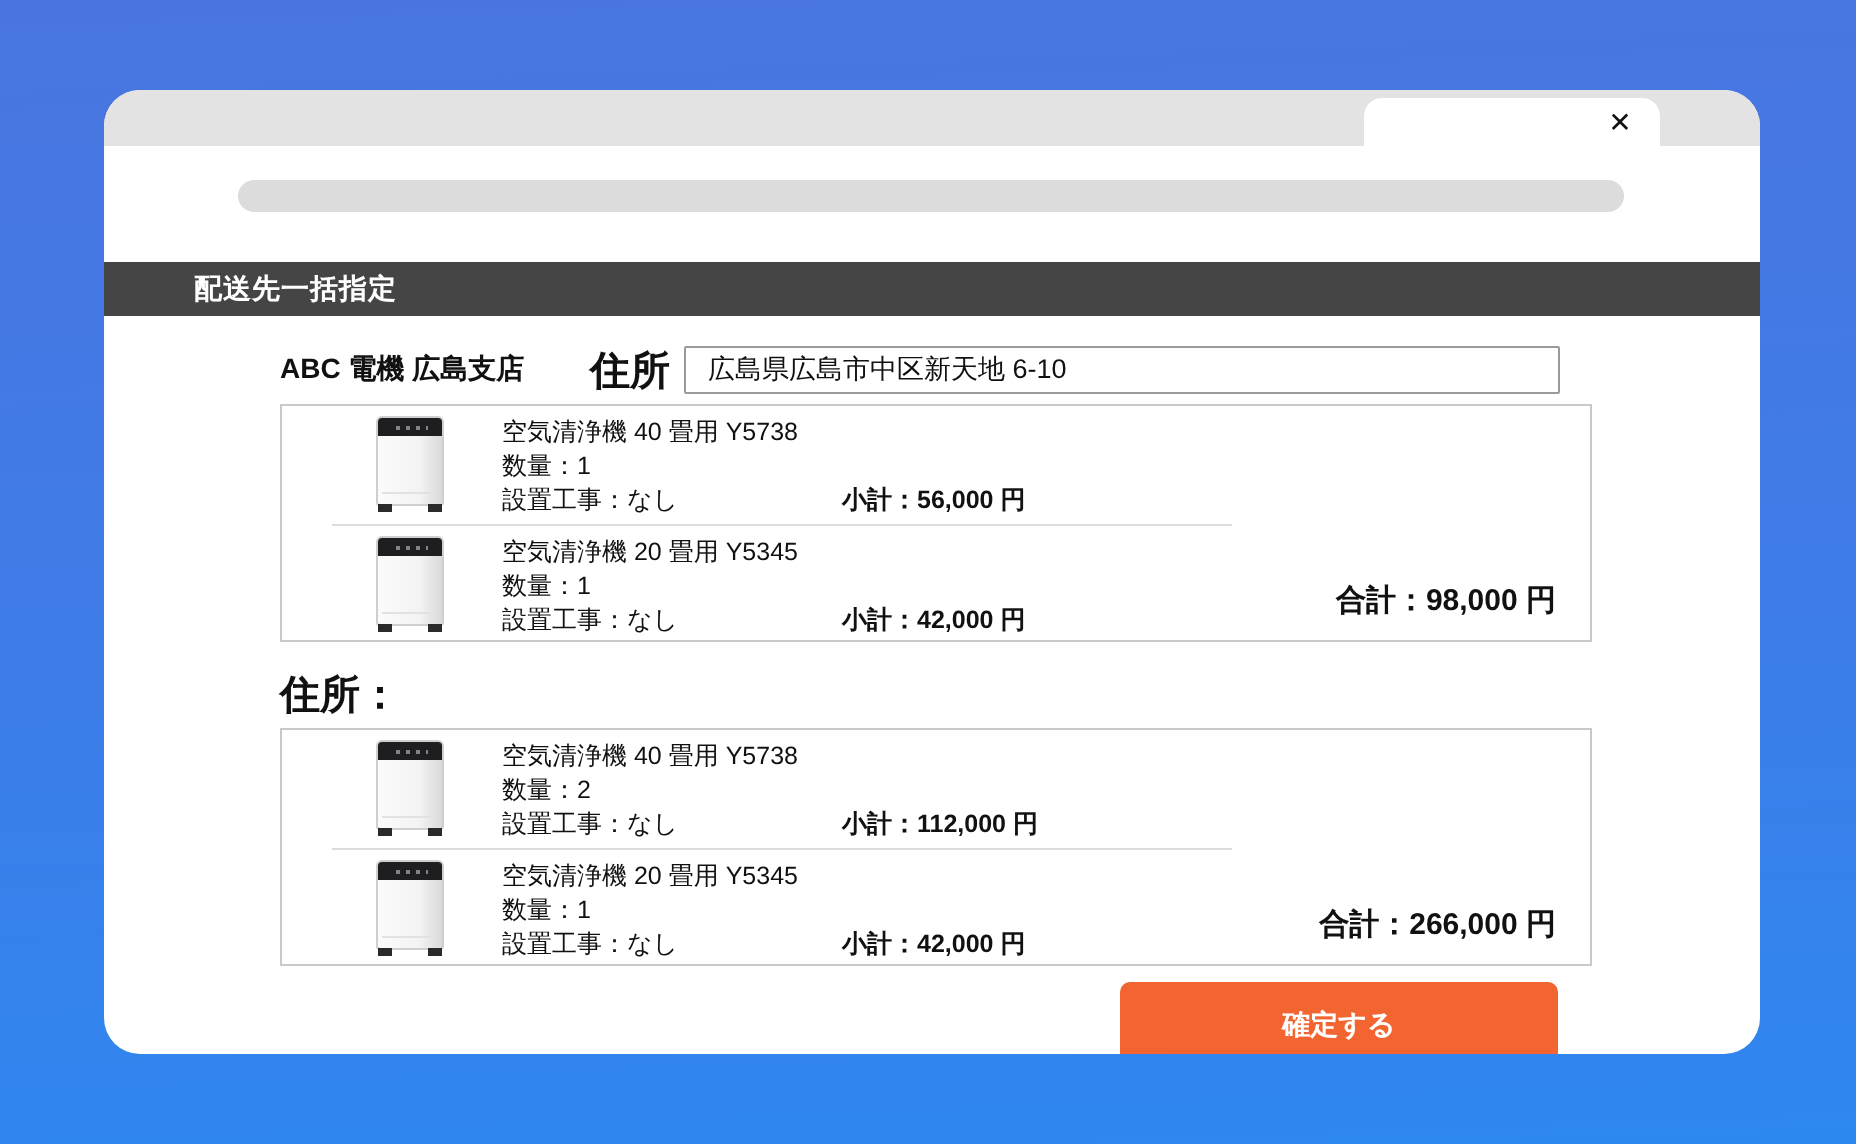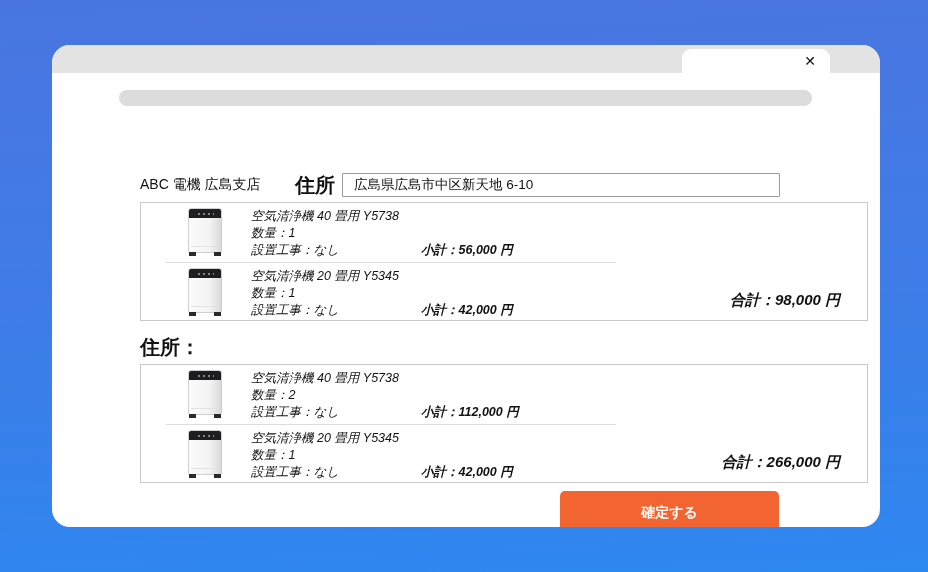--- a/index.html
+++ b/index.html
@@ -32,29 +32,29 @@
   }
   .modal-header {
     position:absolute; left:0; top:86px; width:828px; height:27px;
     background:#454545; color:#ffffff; display:flex; align-items:center;
     padding-left:45px; font-size:14px; font-weight:700; letter-spacing:0.5px;
   }
   .section { position:absolute; left:88px; width:640px; }
   .section-1 { top:127px; }
   .section-2 { top:289px; }
   .addr-row { display:flex; align-items:center; height:26px; }
-  .branch { width:155px; font-size:14px; font-weight:400; white-space:nowrap; }
+  .branch { width:155px; font-size:14px; font-weight:700; white-space:nowrap; }
   .addr-label { width:47px; font-size:20px; font-weight:600; white-space:nowrap; }
   .addr-input {
     width:438px; height:24px; border:1px solid #9a9a9a; background:#fff;
     font-family:inherit; font-size:13.5px; padding:0 11px; color:#111; border-radius:1px;
   }
   .items-box {
-    position:relative; margin-top:4px; width:728px; height:119px;
-    border:1px solid #c9c9c9; background:#fff;font-style:italic;
+    position:relative; margin-top:4px; width:656px; height:119px;
+    border:1px solid #c9c9c9; background:#fff;
   }
   .item-row { display:flex; padding:5px 0 3px 45px; }
   .item-divider { margin-left:25px; width:450px; border-top:1px solid #dcdcdc; }
   .purifier { position:relative; width:38px; height:48px; flex:0 0 38px; margin-right:27px; }
   .p-body {
     position:absolute; top:0; left:2px; right:2px; bottom:3px;
     background:linear-gradient(90deg,#fbfbfb 0%,#f3f3f3 65%,#d9d9d9 100%);
     border:1px solid #cfcfcf; border-radius:3px 3px 2px 2px;
   }
   .p-body::after {
@@ -69,21 +69,21 @@
     content:""; position:absolute; top:4px; left:9px; width:16px; height:2px;
     background:repeating-linear-gradient(90deg,rgba(255,255,255,.45) 0 2px,transparent 2px 5px);
   }
   .p-foot { position:absolute; bottom:0; width:7px; height:4px; background:#2a2a2a; }
   .p-foot.l { left:3px; } .p-foot.r { right:3px; }
   .item-text { font-size:12.5px; line-height:17px; font-weight:500; white-space:nowrap; }
   .item-line3 { display:flex; }
   .item-install { width:170px; }
   .item-subtotal { font-weight:600; }
   .box-total {
-    position:absolute; right:27px; bottom:10px;
+    position:absolute; right:17px; bottom:10px;
     font-size:15px; font-weight:700; white-space:nowrap;
   }
   .confirm-btn {
     position:absolute; left:508px; top:446px; width:219px; height:44px;
     background:#f26430; color:#ffffff; border:none; border-radius:5px;
     font-family:inherit; font-size:14px; font-weight:600; cursor:pointer;
   }
 </style>
 </head>
 <body>
@@ -92,20 +92,23 @@
   <div class="window">
 
     <div class="titlebar">
       <div class="tab">
         <div class="close-btn">✕</div>
       </div>
     </div>
 
     <div class="urlbar"></div>
 
+    <div class="modal-header">
+      <span>配送先一括指定</span>
+    </div>
 
     <div class="section section-1">
       <div class="addr-row">
         <span class="branch">ABC 電機 広島支店</span>
         <span class="addr-label">住所：</span>
         <input class="addr-input" type="text" value="広島県広島市中区新天地 6-10" style="">
       </div>
       <div class="items-box">
         <div class="item-row">
           <div class="purifier">

